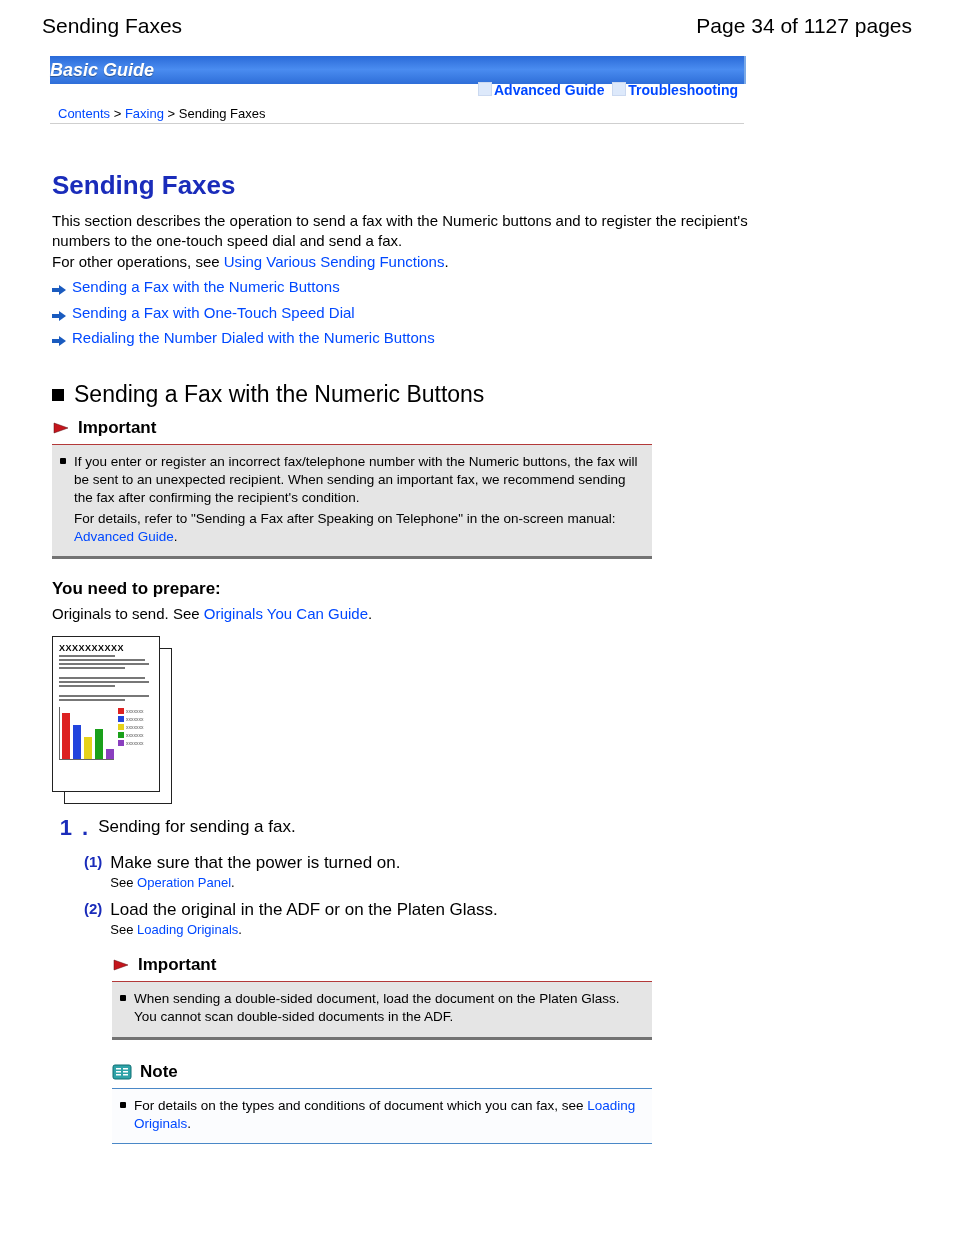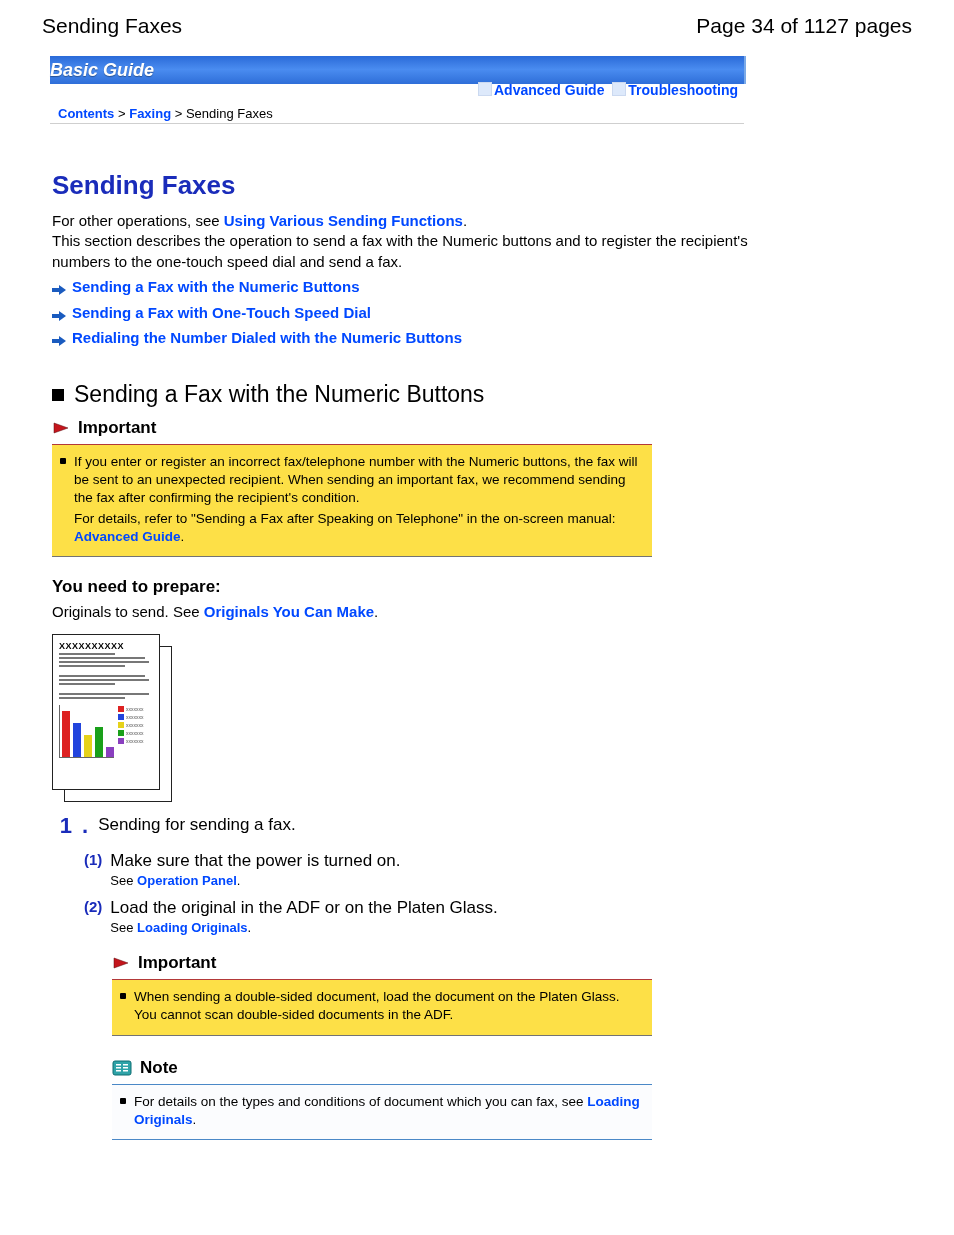--- a/index.html
+++ b/index.html
@@ -59,43 +59,43 @@
     vertical-align:-1px;
     border:1px solid #cbd9f0;
   }
   .breadcrumb {
     font-size: 13px;
     border-bottom: 1px solid #cfcfcf;
     padding: 22px 0 2px 8px;
     width: 686px;
     margin-left: 8px;
   }
-  .breadcrumb a, .link { color: #0048ff; text-decoration: none; cursor:pointer;font-weight:bold; }
+  .breadcrumb a, .link { color: #0048ff; text-decoration: none; cursor:pointer; }
   .breadcrumb .sep { color:#000; }
   .content { padding: 10px 0 0 10px; width: 700px; }
   .h1 {
     color: #1a2cba;
     font-size: 26px;
     font-weight: bold;
     margin: 36px 0 10px 0;
   }
   .para { font-size: 15px; line-height: 1.35; }
   .arrow-list { margin-top: 4px; }
   .arrow-row { display:flex; align-items:flex-start; gap:6px; font-size:15px; line-height:1.45; }
   .arrow-row .icon { flex:0 0 auto; margin-top:4px; }
   .arrow-svg { width:14px; height:12px; }
   .section-row { display:flex; align-items:center; gap:10px; margin-top:28px; }
   .sq { width:12px; height:12px; background:#000; display:inline-block; }
   .h2 { font-size: 23px; }
   .callout {
     border-top: 1px solid #b33939;
-    border-bottom: 1px solid #737373;
+    border-bottom: 3px solid #737373;
     padding: 8px 8px 10px 8px;
     margin-top: 6px;
-    background: #fde047;
+    background: #e5e5e5;
   }
   .callout.note {
     border-top: 1px solid #4a88c7;
     border-bottom: 1px solid #4a88c7;
     background: #fbfcfe;
   }
   .callout-head { display:flex; align-items:center; gap:8px; margin-bottom:6px; }
   .callout-head .lbl { font-size:17px; font-weight:bold; }
   .tri-red svg { width:18px; height:14px; display:block; }
   .note-icon svg { width:20px; height:16px; display:block; }
@@ -162,25 +162,25 @@
   <div class="breadcrumb">
     <a>Contents</a>
     <span class="sep"> &gt; </span>
     <a>Faxing</a>
     <span class="sep"> &gt; </span>
     <span>Sending Faxes</span>
   </div>
 
   <div class="content">
     <div class="h1">Sending Faxes</div>
+    <div class="para">This section describes the operation to send a fax with the Numeric buttons and to register the recipient's numbers to the one-touch speed dial and send a fax.</div>
     <div class="para">
       <span>For other operations, see </span>
       <a class="link">Using Various Sending Functions</a><span>.</span>
     </div>
-    <div class="para">This section describes the operation to send a fax with the Numeric buttons and to register the recipient's numbers to the one-touch speed dial and send a fax.</div>
 
     <div class="arrow-list">
       <div class="arrow-row">
         <span class="icon"><svg class="arrow-svg" viewBox="0 0 14 12">
               <rect x="0" y="4" width="7" height="4" fill="#1a5bbf"></rect>
               <polygon points="7,1 14,6 7,11" fill="#1a5bbf"></polygon>
             </svg></span>
         <a class="link">Sending a Fax with the Numeric Buttons</a>
       </div>
       <div class="arrow-row">
@@ -221,21 +221,21 @@
             <div style="margin-top:2px">For details, refer to "Sending a Fax after Speaking on Telephone" in the on-screen manual:</div>
             <div><a class="link">Advanced Guide</a><span>.</span></div>
           </div>
         </div>
       </div>
     </div>
 
     <div class="prepare">You need to prepare:</div>
     <div class="prepare-sub">
       <span>Originals to send. See </span>
-      <a class="link">Originals You Can Make</a><span>.</span>
+      <a class="link">Originals You Can Guide</a><span>.</span>
     </div>
 
     <div class="doc-illus">
       <div class="illus-stack">
         <div class="sheet back"></div>
         <div class="sheet front">
           <div class="xtitle">XXXXXXXXXX</div>
           <div class="xline w2"></div>
           <div class="xline w1"></div>
             <div class="xline w3"></div>

